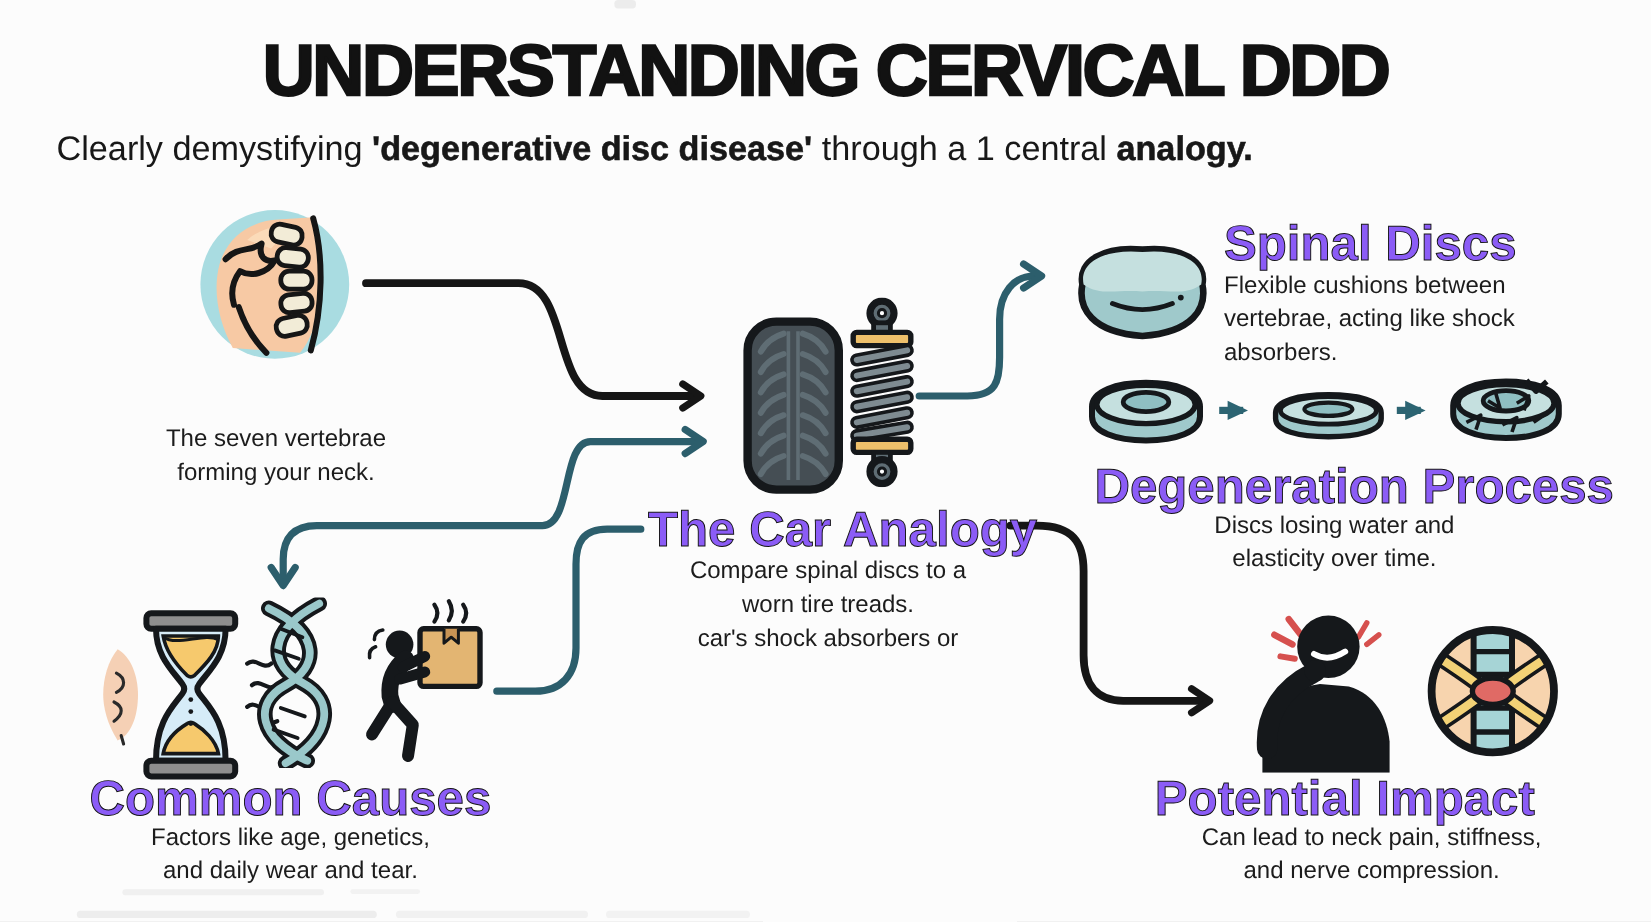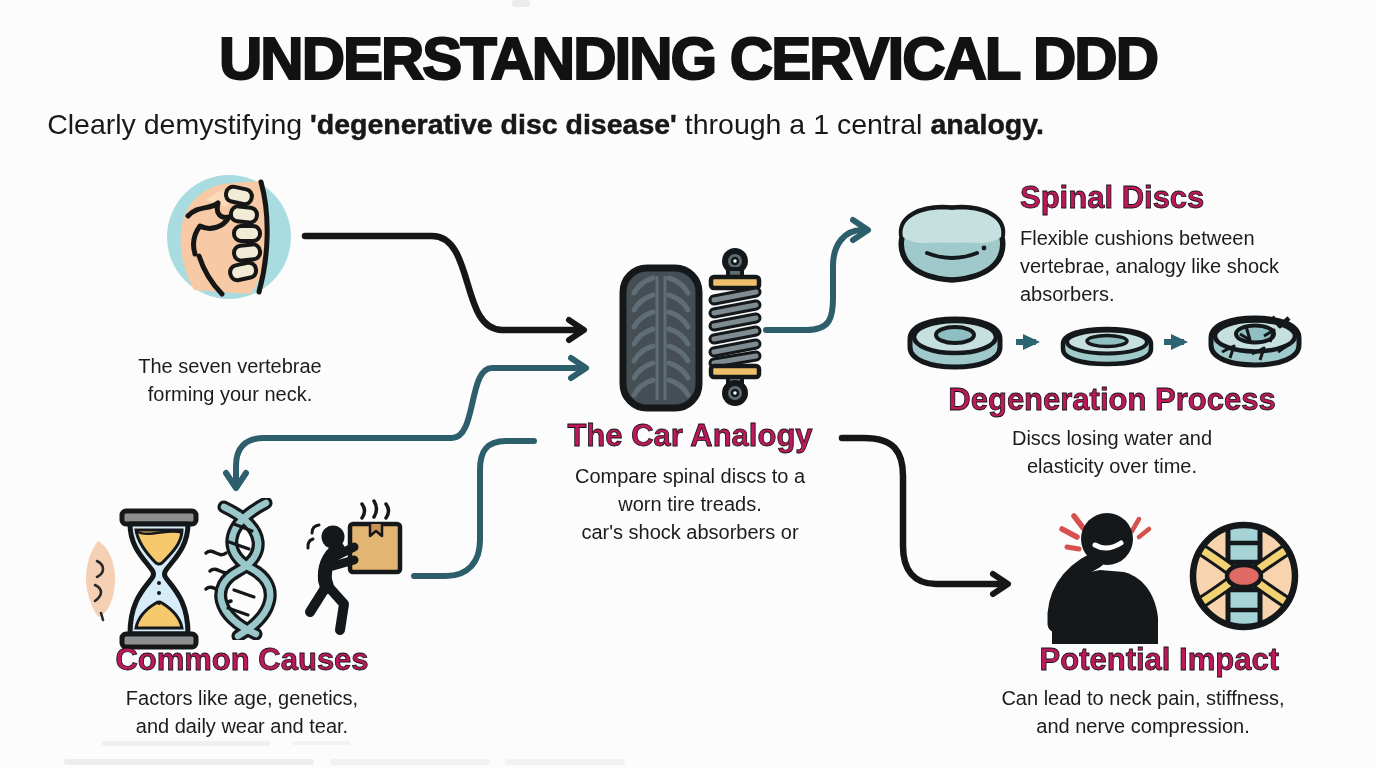--- a/index.html
+++ b/index.html
@@ -17,21 +17,21 @@
     font-size:60px;font-weight:700;letter-spacing:-2px;color:#121212;
     -webkit-text-stroke:2px #121212;white-space:nowrap;
   }
   .page-subtitle{
     left:0;top:108px;width:1091px;text-align:center;
     font-size:28.5px;font-weight:500;color:#181818;white-space:nowrap;
   }
   .page-subtitle b{font-weight:700;-webkit-text-stroke:0.5px #181818;}
 
   .node-title{
-    font-size:31px;font-weight:700;color:#be185d;text-align:center;
+    font-size:41px;font-weight:700;color:#8b5cf6;text-align:center;
     -webkit-text-stroke:0.8px #121212;white-space:nowrap;
   }
   .node-desc{
     font-size:20px;line-height:28px;color:#1c1c1c;text-align:center;white-space:nowrap;
   }
   .left-align{text-align:left;}
 
   .t-cervical{left:65px;top:310px;width:330px;}
   .d-cervical{left:65px;top:352px;width:330px;}
   .t-car{left:540px;top:418px;width:300px;}
@@ -186,21 +186,21 @@
 
   <svg class="icon i-bean" width="118" height="100" viewBox="0 0 118 100">
     <path d="M9,42 C5,22 28,10 59,13 C90,10 113,22 109,42 C113,62 101,82 59,85 C17,82 5,62 9,42 Z" fill="#9fc9cb" stroke="#15181b" stroke-width="5.5"></path>
     <path d="M10,42 C6,23 29,12 59,15 C89,12 112,23 108,42 C94,52 80,46 59,48 C38,46 24,52 10,42 Z" fill="#c5e0df"></path>
     <path d="M34,58 Q59,68 84,58" fill="none" stroke="#15181b" stroke-width="4" stroke-linecap="round"></path>
     <circle cx="91" cy="53" r="2.4" fill="#15181b"></circle>
   </svg>
   <div class="txt node-title t-spinal left-align">Spinal Discs</div>
   <div class="txt node-desc d-spinal left-align">
     <div>Flexible cushions between</div>
-    <div>vertebrae, analogy like shock</div>
+    <div>vertebrae, acting like shock</div>
     <div>absorbers.</div>
   </div>
 
   <svg class="icon i-disc1" width="100" height="60" viewBox="0 0 100 60">
     <path d="M5,26 C5,13 25,6 50,6 C75,6 95,13 95,26 L95,34 C95,47 75,54 50,54 C25,54 5,47 5,34 Z" fill="#9fc9cb" stroke="#15181b" stroke-width="5"></path>
     <ellipse cx="50" cy="24" rx="41" ry="16" fill="#c5e0df" stroke="#15181b" stroke-width="4.5"></ellipse>
     <ellipse cx="50" cy="22" rx="19" ry="8" fill="#8fbfc2" stroke="#15181b" stroke-width="4"></ellipse>
   </svg>
   <svg class="icon i-disc2" width="98" height="42" viewBox="0 0 98 42">
     <path d="M5,19 C5,9 24,4 49,4 C74,4 93,9 93,19 L93,24 C93,34 74,39 49,39 C24,39 5,34 5,24 Z" fill="#9fc9cb" stroke="#15181b" stroke-width="4.5"></path>

